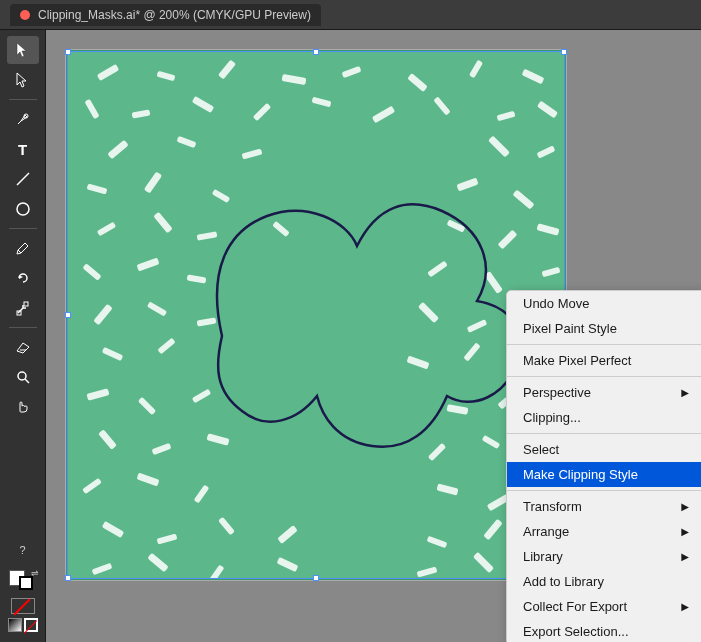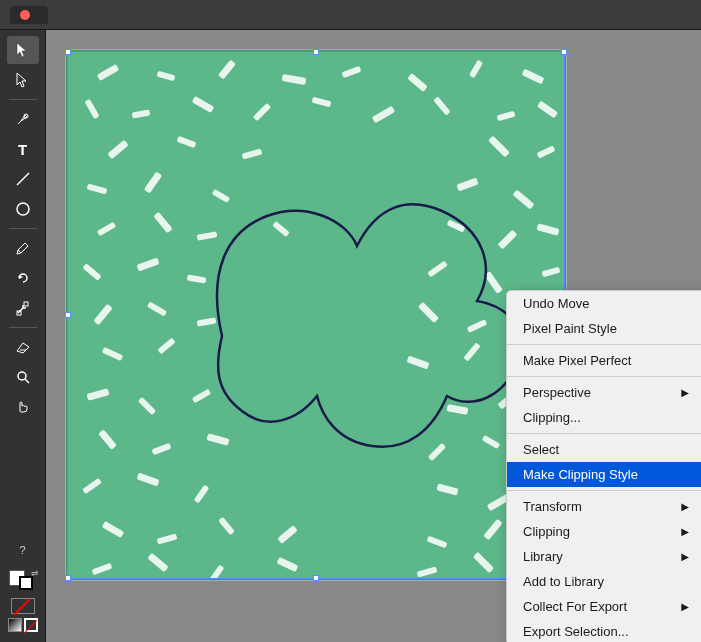--- a/index.html
+++ b/index.html
@@ -179,20 +179,21 @@
       font-size: 10px;
       color: inherit;
     }
   </style>
 </head>
 <body>
 
 <div class="title-bar">
   <div class="title-bar-tab">
     <div class="close-btn"></div>
+    <span>Clipping_Masks.ai* @ 200% (CMYK/GPU Preview)</span>
   </div>
 </div>
 
 <div class="main-area">
 
   <div class="toolbar">
     <div class="tool-item active" title="Selection">
       <svg width="16" height="16" viewBox="0 0 16 16">
         <polygon points="2,1 2,13 5,10 7,15 9,14 7,9 11,9" fill="white" stroke="#333" stroke-width="0.5"></polygon>
       </svg>
@@ -425,21 +426,21 @@
       </div>
       <div class="menu-item highlighted">
         <span>Make Clipping Style</span>
       </div>
       <div class="menu-separator"></div>
       <div class="menu-item">
         <span>Transform</span>
         <span class="menu-arrow">▶</span>
       </div>
       <div class="menu-item">
-        <span>Clipping</span>
+        <span>Arrange</span>
         <span class="menu-arrow">▶</span>
       </div>
       <div class="menu-item">
         <span>Library</span>
         <span class="menu-arrow">▶</span>
       </div>
       <div class="menu-item">
         <span>Add to Library</span>
       </div>
       <div class="menu-item">

